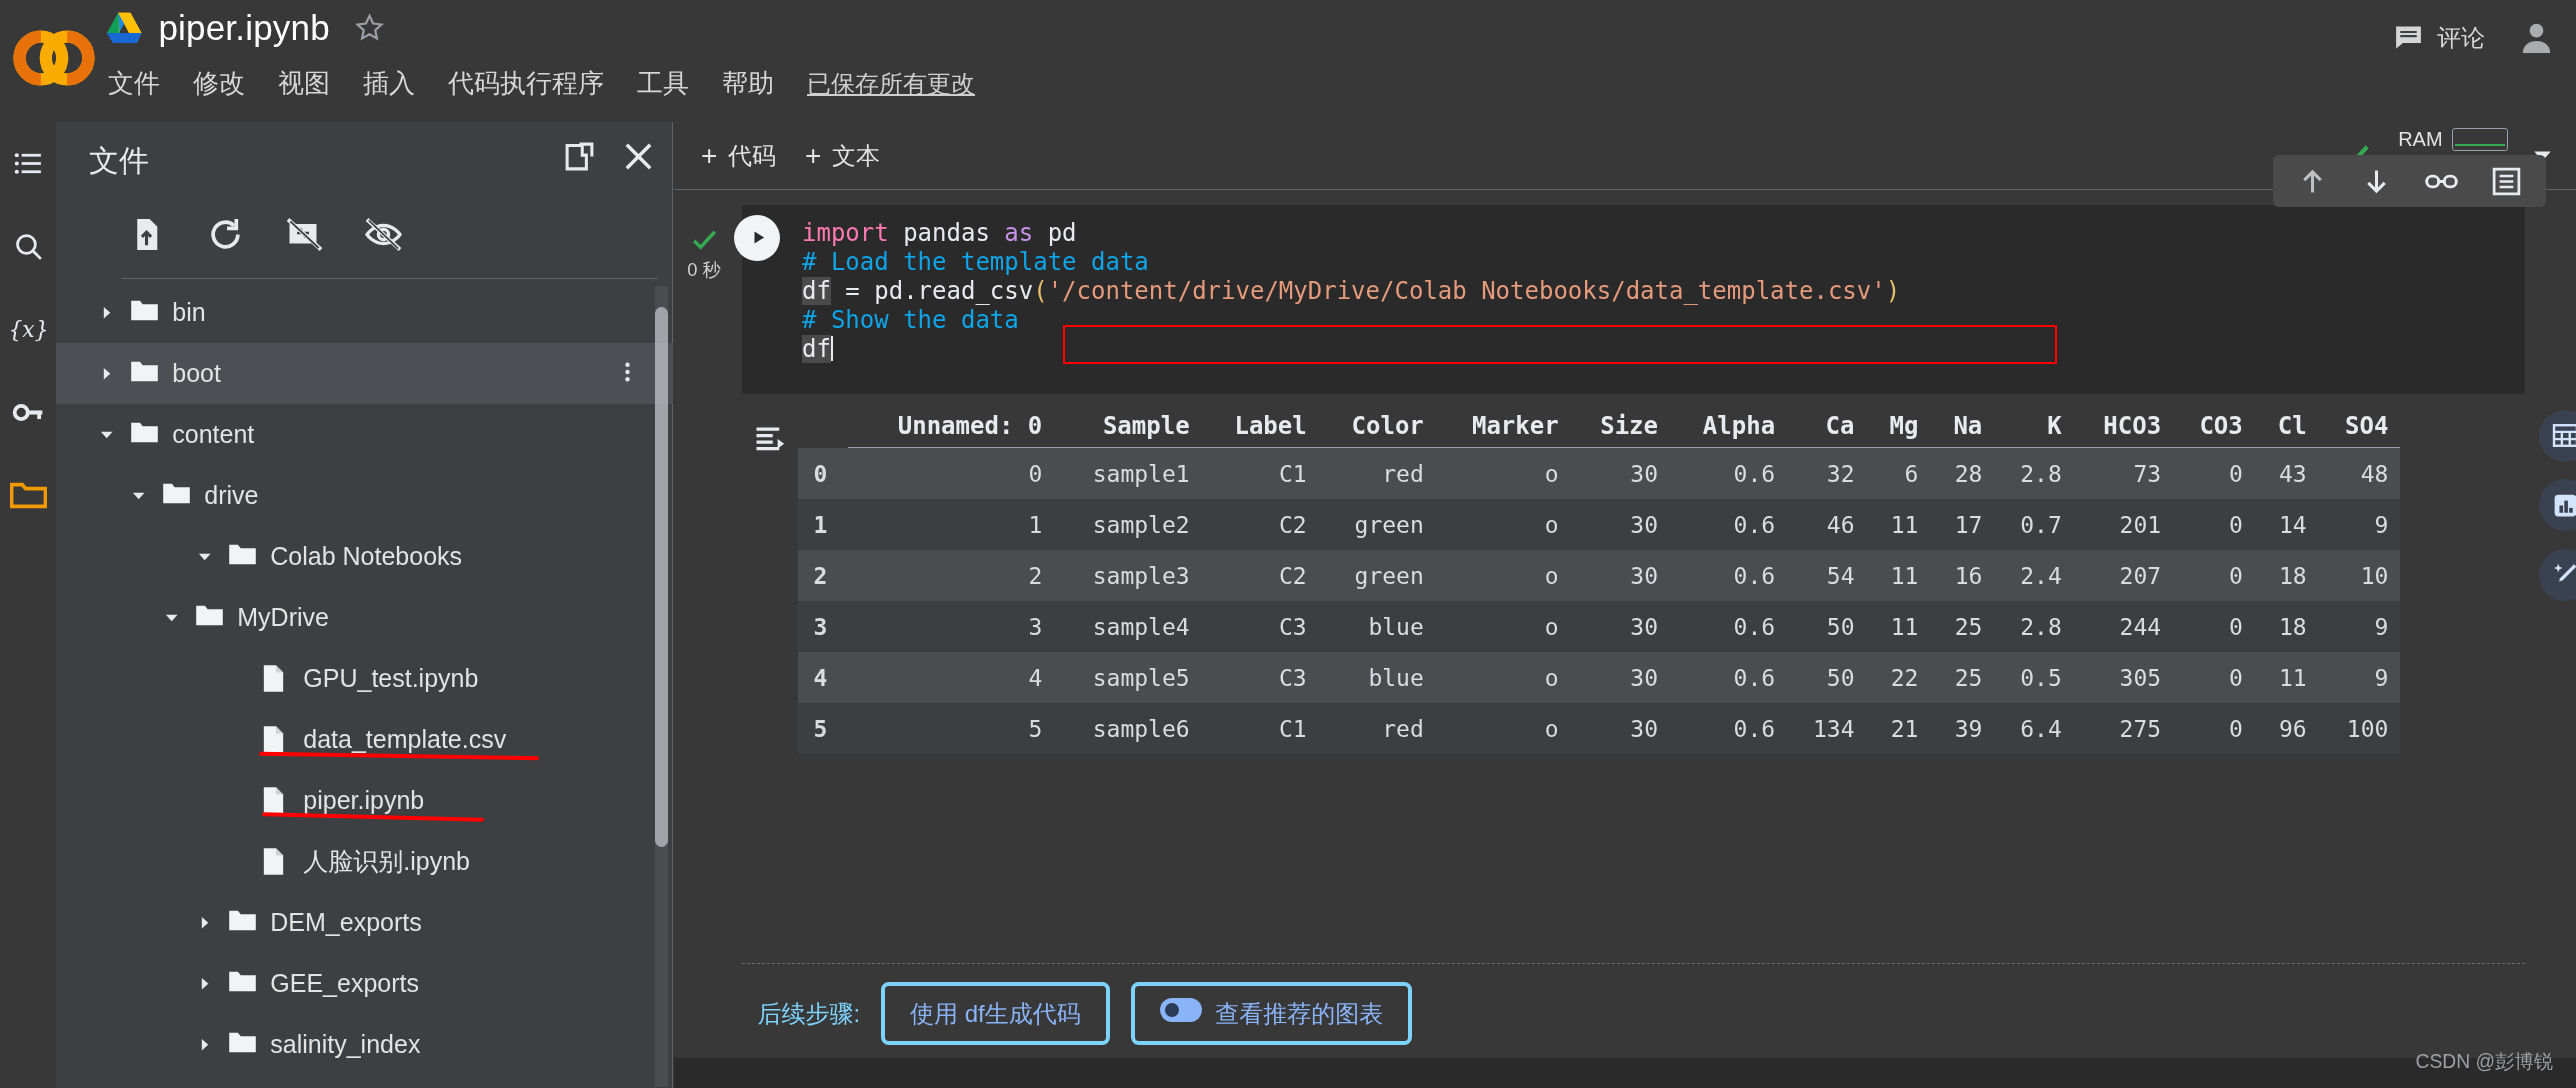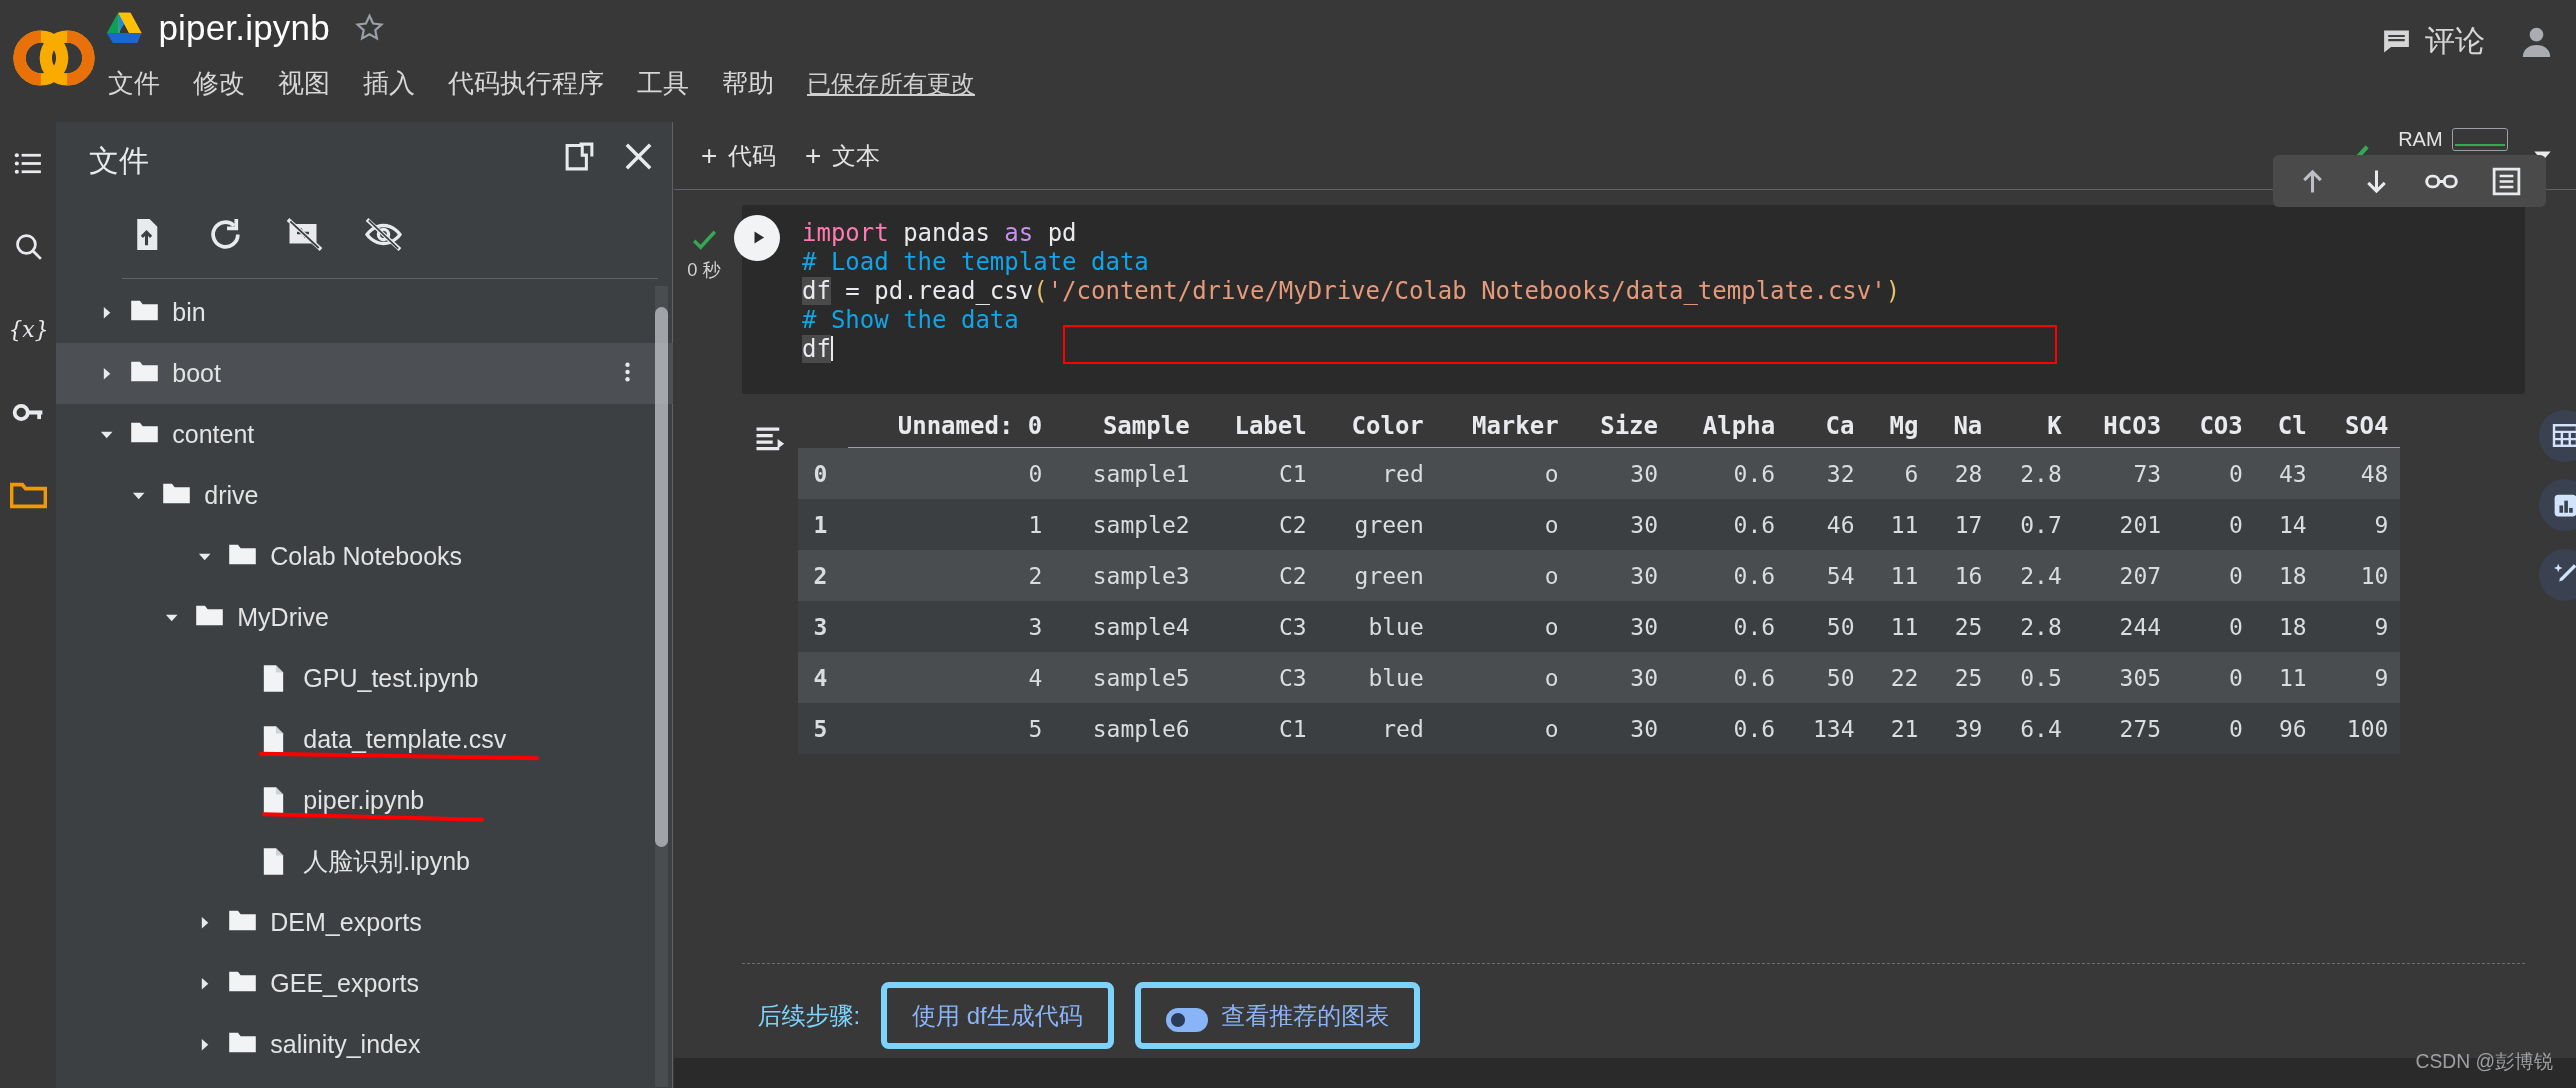--- a/index.html
+++ b/index.html
@@ -17,21 +17,21 @@
   .colab-logo { position: absolute; left: 12.5px; top: 17.4px; width: 82px; height: 82px; }
   .title-row { position: absolute; left: 106px; top: 7.7px; display: flex; align-items: center; gap: 15.4px; }
   .drive-icon { width: 37px; height: 33px; }
   .doc-title { font-size: 35px; color: #ffffff; letter-spacing: 0.2px; }
   .star-icon { width: 33px; height: 33px; margin-left: 7.7px; }
   .menubar { position: absolute; left: 108px; top: 66px; display: flex; align-items: center; gap: 33px; }
   .menu-item { font-size: 26px; color: #d6d6d6; cursor: pointer; white-space: nowrap; }
   .menu-saved { font-size: 24px; color: #cfcfcf; text-decoration: underline; cursor: pointer; white-space: nowrap; }
   .tb-right { position: absolute; right: 19.3px; top: 15.4px; display: flex; align-items: center; gap: 21px; }
   .comment-btn { display: flex; align-items: center; gap: 12.5px; cursor: pointer; padding: 5.8px 9.6px; }
-  .comment-label { font-size: 30px; color: #d6d6d6; }
+  .comment-label { font-size: 24px; color: #d6d6d6; }
   .avatar-ic { width: 41px; height: 41px; opacity: .85; }
 
   
   .rail { position: absolute; left: 0; top: 122px; width: 56px; height: 967px; background: #383838; }
   .rail-btn { width: 56px; height: 83px; display: flex; align-items: center; justify-content: center; cursor: pointer; }
 
   
   .filepanel { position: absolute; left: 56px; top: 122px; width: 617px; height: 967px;
                background: #3c4043; border-right: 1px solid #5f6368; }
   .fp-head { position: absolute; left: 0; top: 0; width: 617px; height: 71px; }
@@ -100,22 +100,22 @@
   .df tbody tr:nth-child(odd) { background: #4a4d50; }
   .df tbody tr:nth-child(even) { background: #3c3f41; }
   .df .idx { text-align: left; font-weight: bold; padding-left: 15.4px; }
   .df-actions { position: absolute; right: -66px; top: 5.8px; display: flex; flex-direction: column; gap: 17.4px; }
   .circ-btn { width: 52px; height: 52px; border-radius: 50%; background: #3a4150;
               display: flex; align-items: center; justify-content: center; cursor: pointer; }
 
   .dashed { position: absolute; left: 0; top: 0; width: 1783px; border-top: 1.9px dashed #6e6e6e; }
   .nextsteps { position: absolute; left: 0; top: 19.3px; display: flex; align-items: center; gap: 21px; padding-left: 15.4px; }
   .ns-label { font-size: 24px; color: #7dd3fc; }
-  .ns-btn { border: 6px solid #7dd3fc; border-radius: 7.7px; padding: 11.6px 25px; display: flex;
-            align-items: flex-end; gap: 13.5px; cursor: pointer; }
+  .ns-btn { border: 4px solid #7dd3fc; border-radius: 7.7px; padding: 11.6px 25px; display: flex;
+            align-items: flex-start; gap: 13.5px; cursor: pointer; }
   .ns-btn span { font-size: 24px; color: #8ab4f8; white-space: nowrap; }
   .toggle-pill { width: 42px; height: 24px; border-radius: 12.5px; background: #8ab4f8; position: relative; }
   .toggle-pill::after { content: ""; position: absolute; left: 4.8px; top: 4.8px; width: 14.5px; height: 14.5px;
                         border-radius: 50%; background: #2a3b55; }
 
   .bottomstrip { position: absolute; left: 674px; top: 1058px; width: 1902px; height: 30px; background: #2a2a2a; }
   .watermark { position: absolute; right: 23px; bottom: 13.5px; font-size: 19.3px; color: #b9bcc0; opacity: .8; }
 
   
   .anno-rect { position: absolute; border: 2.9px solid #ff0000; pointer-events: none; }

